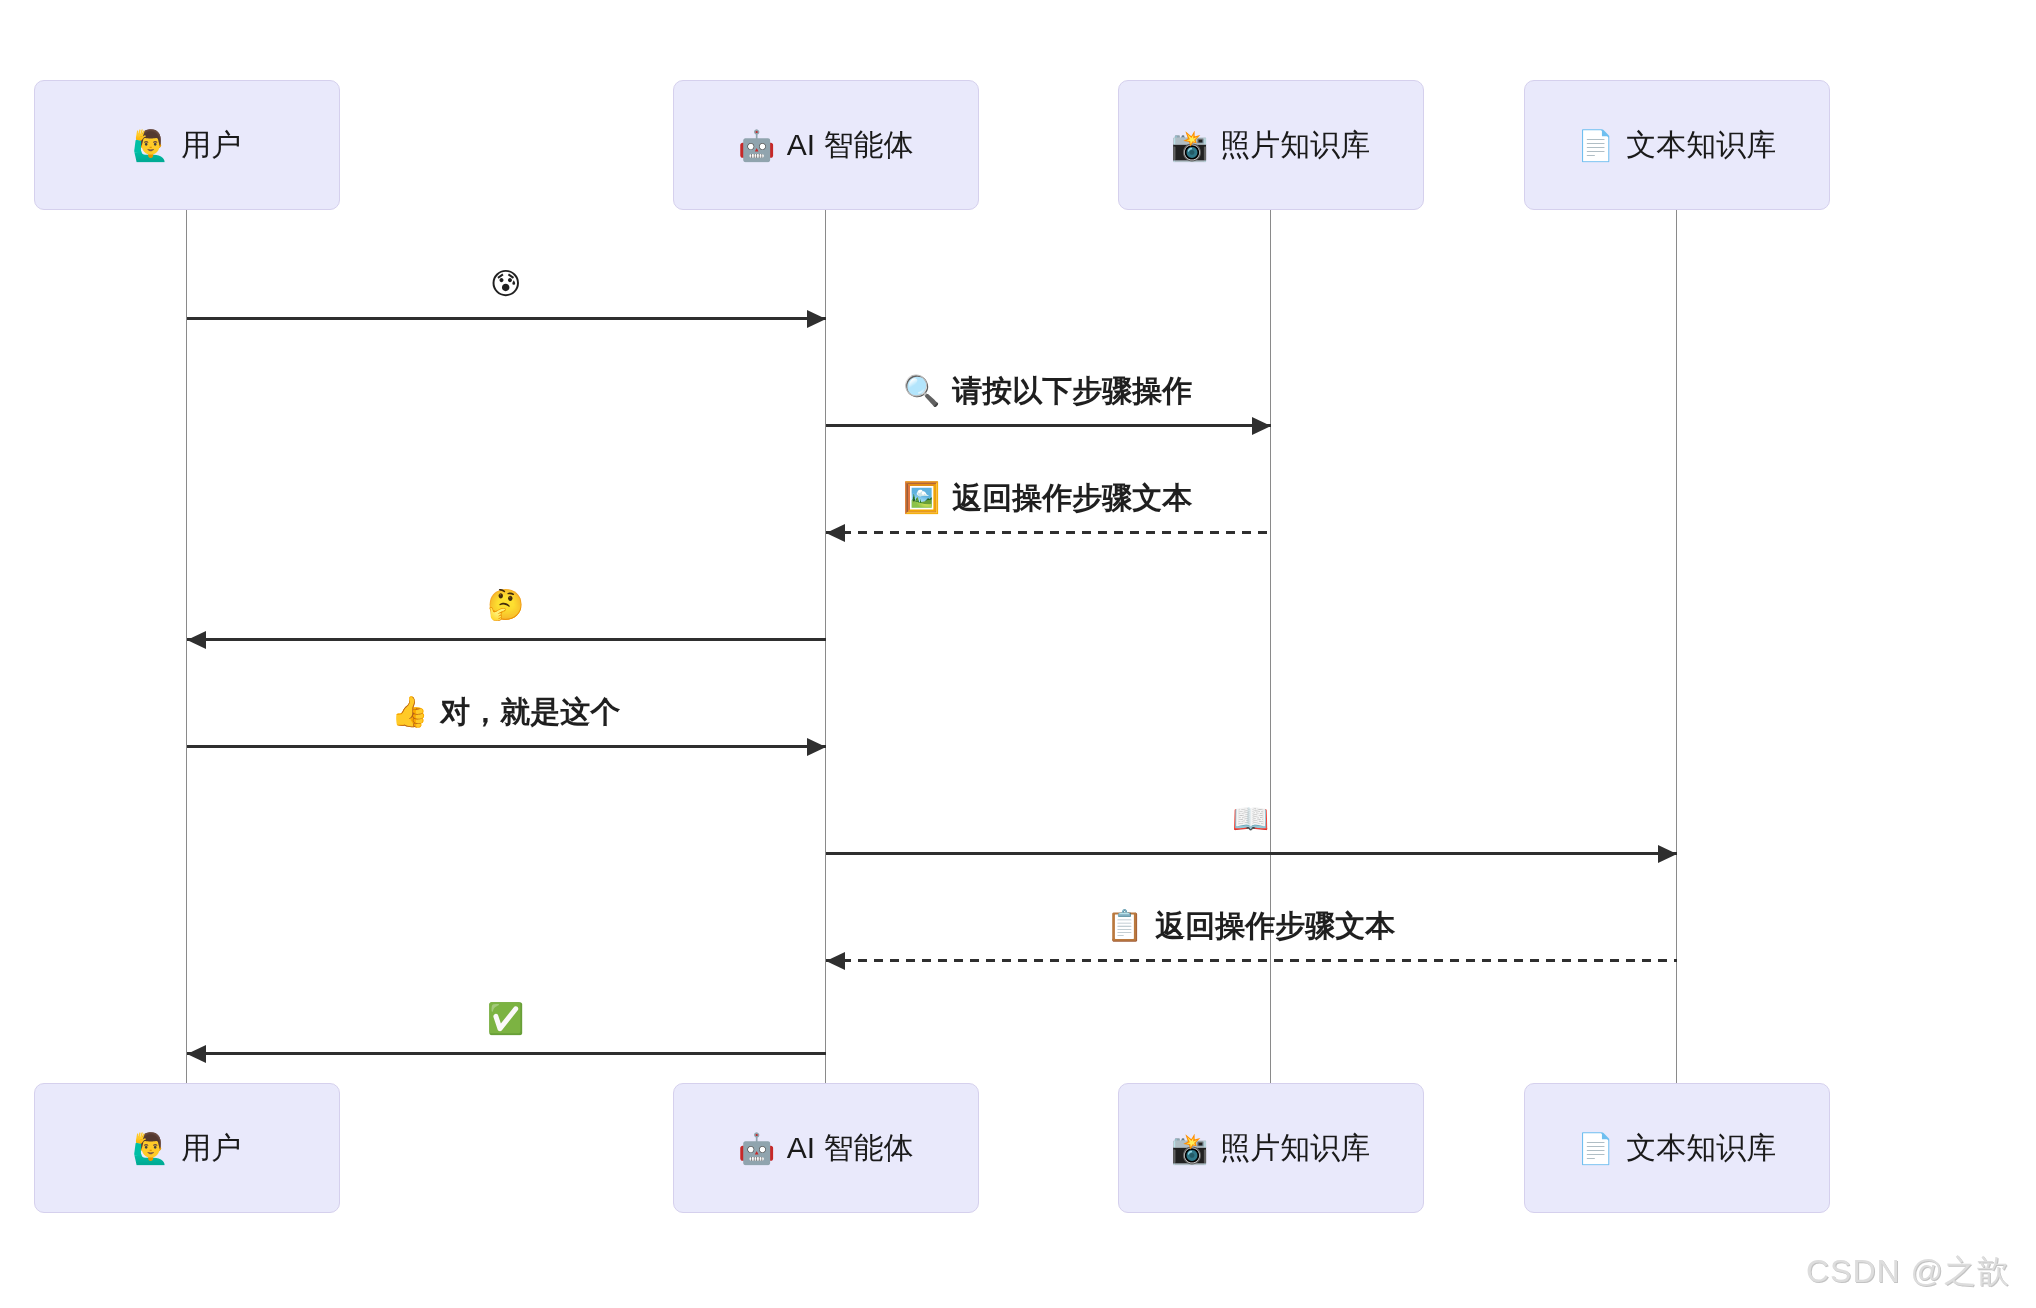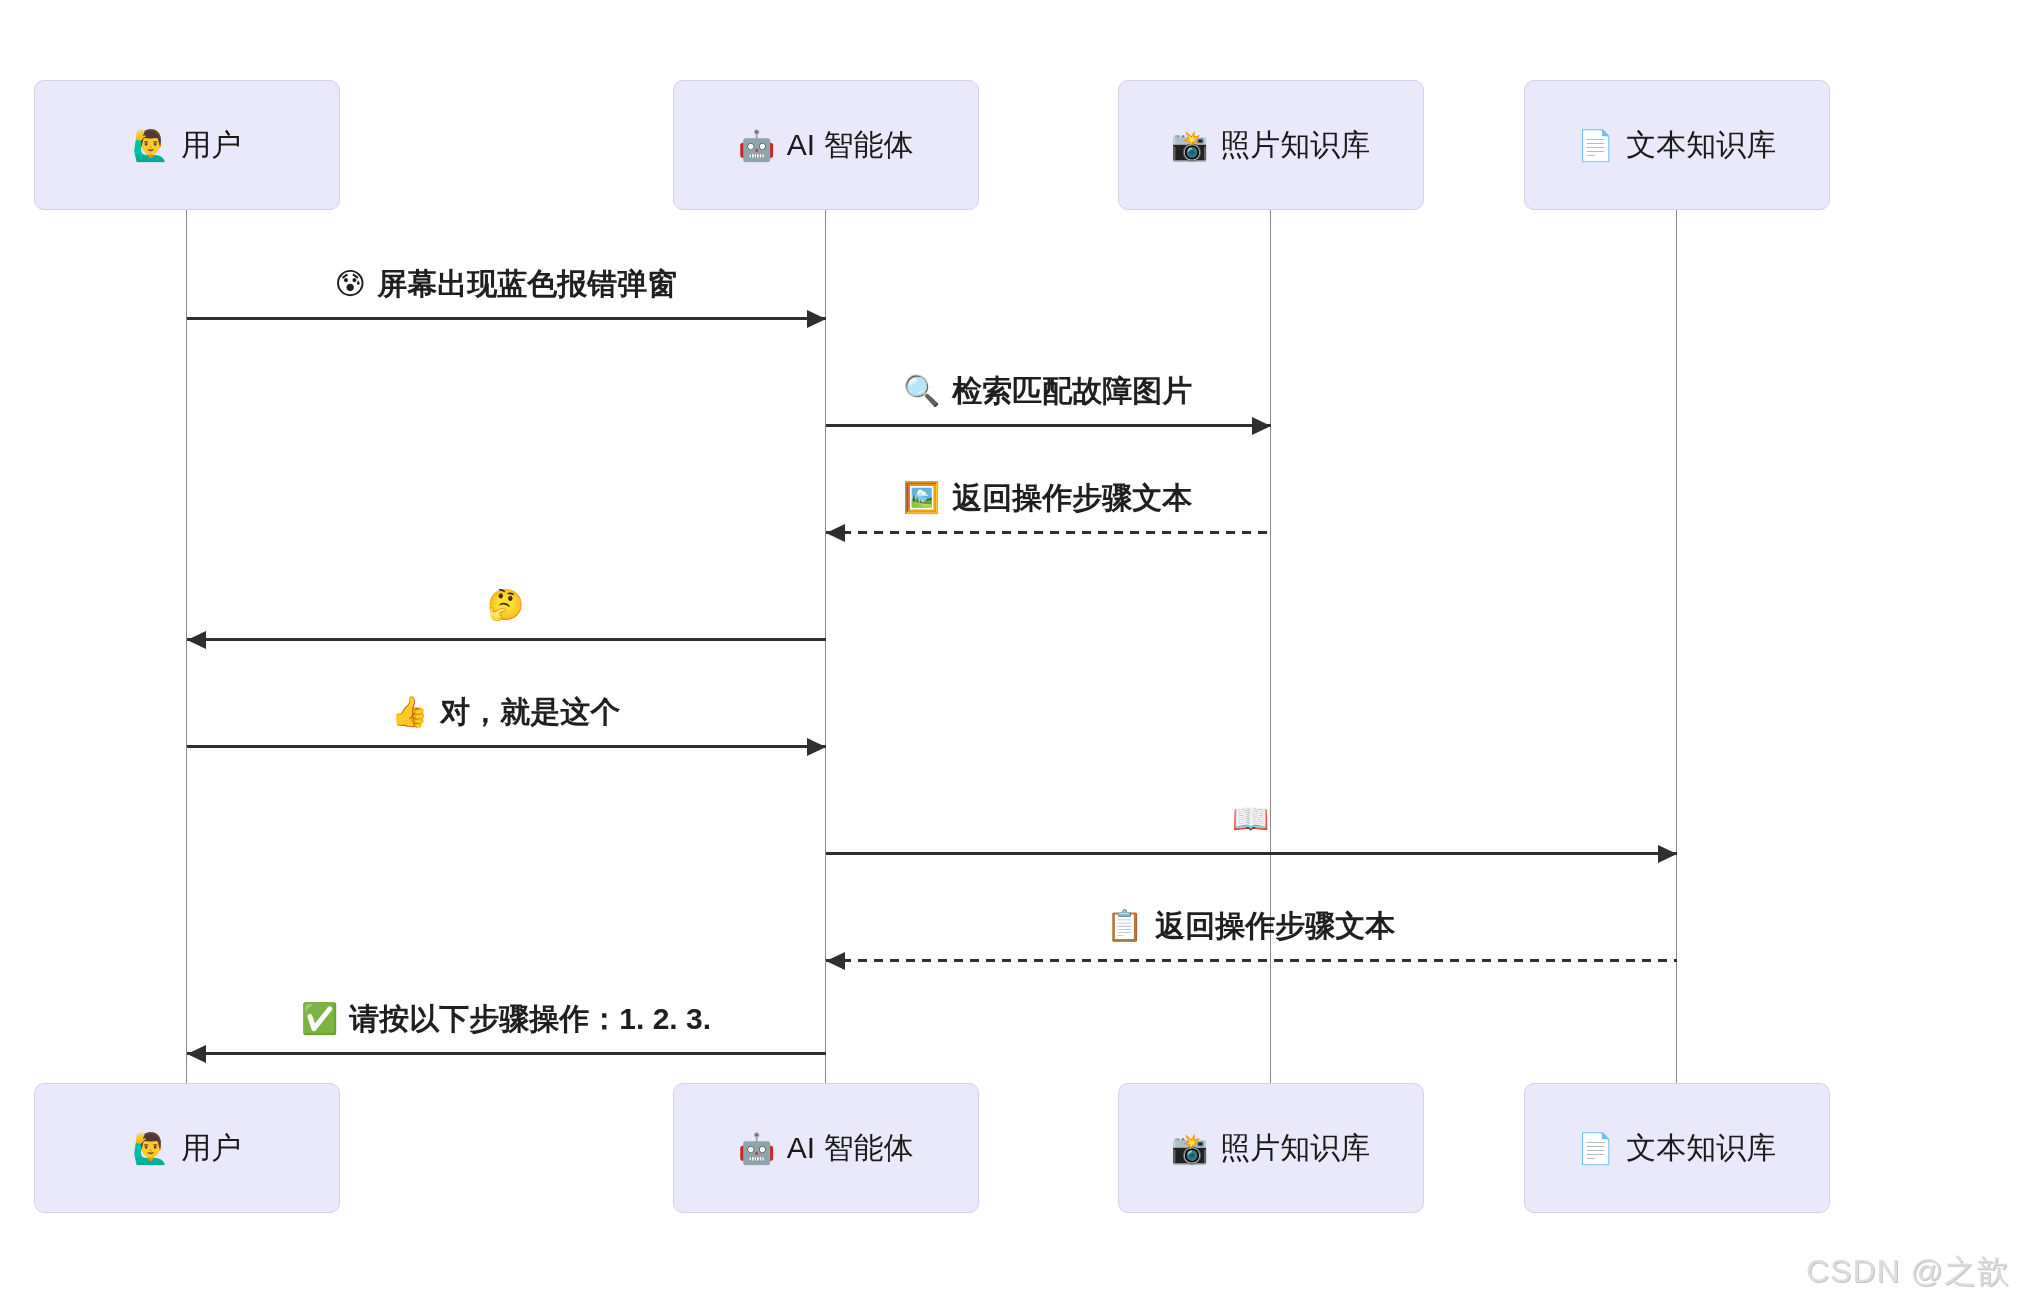--- a/index.html
+++ b/index.html
@@ -105,28 +105,27 @@
     <span class="emoji">📸</span>
     <span>照片知识库</span>
   </div>
   <div class="actor-box" style="left:1524px; top:80px;">
     <span class="emoji">📄</span>
     <span>文本知识库</span>
   </div>
 
   <div class="msg" style="left:506px; top:262px;">
     <span class="emoji">😰</span>
-    <span>屏幕出现蓝色报错弹窗</span>
   </div>
   <div class="arrow-line" style="left:187px; top:317px; width:639px;"></div>
   <div class="arrow-head-right" style="left:807px; top:310px;"></div>
 
   <div class="msg" style="left:1048px; top:369px;">
     <span class="emoji">🔍</span>
-    <span>检索匹配故障图片</span>
+    <span>请按以下步骤操作</span>
   </div>
   <div class="arrow-line" style="left:826px; top:424px; width:445px;"></div>
   <div class="arrow-head-right" style="left:1252px; top:417px;"></div>
 
   <div class="msg" style="left:1048px; top:476px;">
     <span class="emoji">🖼️</span>
     <span>返回操作步骤文本</span>
   </div>
   <div class="arrow-line dashed" style="left:826px; top:531px; width:445px;"></div>
   <div class="arrow-head-left" style="left:826px; top:524px;"></div>
@@ -152,21 +151,20 @@
 
   <div class="msg" style="left:1251px; top:904px;">
     <span class="emoji">📋</span>
     <span>返回操作步骤文本</span>
   </div>
   <div class="arrow-line dashed" style="left:826px; top:959px; width:851px;"></div>
   <div class="arrow-head-left" style="left:826px; top:952px;"></div>
 
   <div class="msg" style="left:506px; top:997px;">
     <span class="emoji">✅</span>
-    <span>请按以下步骤操作：1. 2. 3.</span>
   </div>
   <div class="arrow-line" style="left:187px; top:1052px; width:639px;"></div>
   <div class="arrow-head-left" style="left:187px; top:1045px;"></div>
 
   <div class="actor-box" style="left:34px; top:1083px;">
     <span class="emoji">🙋‍♂️</span>
     <span>用户</span>
   </div>
   <div class="actor-box" style="left:673px; top:1083px;">
     <span class="emoji">🤖</span>

